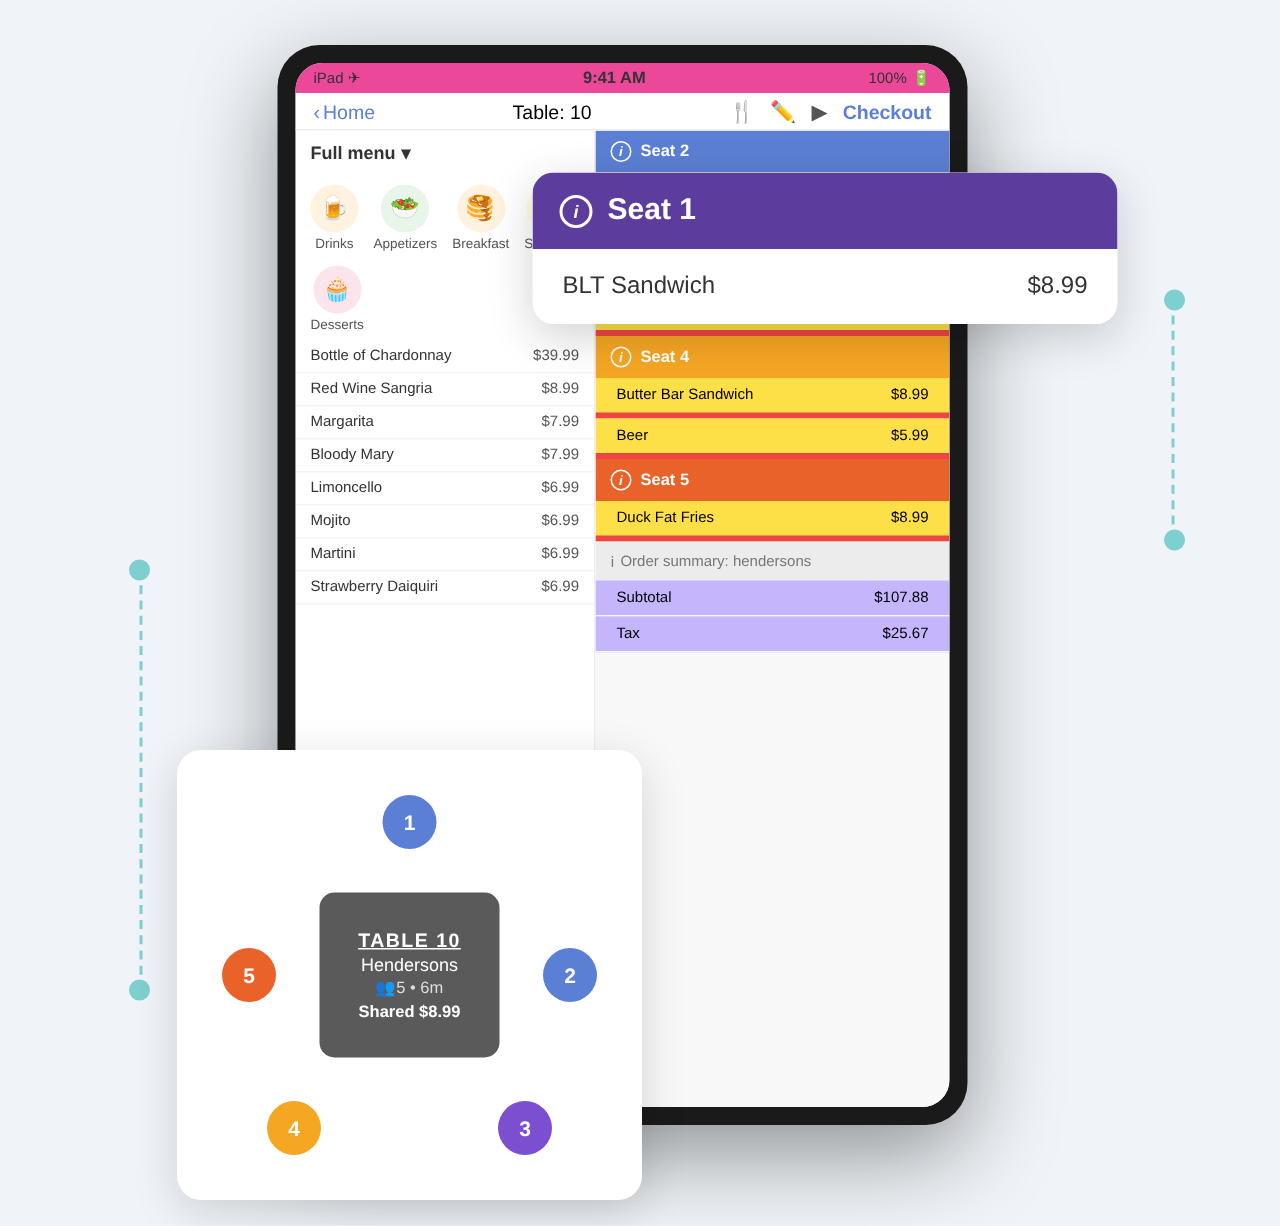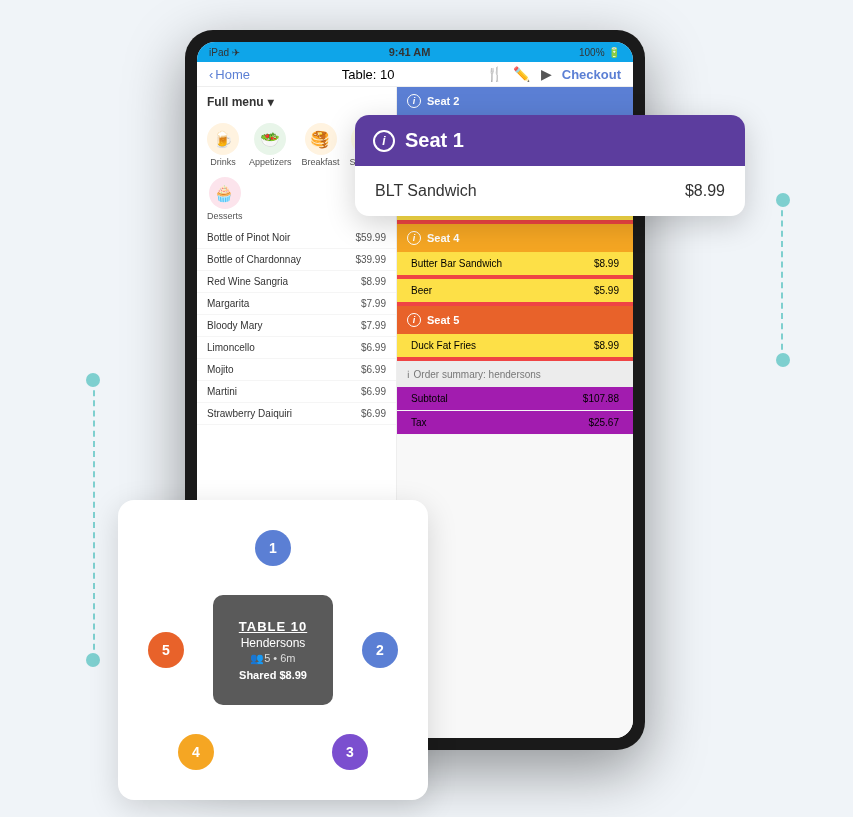--- a/index.html
+++ b/index.html
@@ -35,21 +35,21 @@
     }
 
     
     .status-bar {
       display: flex;
       justify-content: space-between;
       align-items: center;
       padding: 4px 12px;
       font-size: 10px;
       color: #333;
-      background: #0ea5e9;
+      background: #ec4899;
     }
     .status-left { display: flex; gap: 4px; align-items: center; }
     .status-center { font-weight: 600; font-size: 11px; }
     .status-right { display: flex; gap: 4px; align-items: center; font-size: 10px; }
 
     
     .nav-bar {
       display: flex;
       justify-content: space-between;
       align-items: center;
@@ -173,21 +173,21 @@
       background: #ececec;
       display: flex;
       align-items: center;
       gap: 4px;
     }
     .summary-row {
       display: flex;
       justify-content: space-between;
       padding: 6px 14px;
       font-size: 10px;
-      background: #a21caf;
+      background: #c4b5fd;
       border-bottom: 1px solid #f5f5f5;
     }
     .summary-row.total { font-weight: 700; font-size: 11px; }
 
     
     .seat1-popup {
       position: absolute;
       left: 355px;
       top: 115px;
       width: 390px;
@@ -404,24 +404,20 @@
             <span>Specials</span>
           </div>
           <div class="category-item">
             <div class="category-icon cat-desserts">🧁</div>
             <span>Desserts</span>
           </div>
         </div>
 
         <div id="menu-items-container">
             <div class="menu-item-row">
-              <span>Bottle of Pinot Noir</span>
-              <span class="menu-item-price">$59.99</span>
-            </div>
-            <div class="menu-item-row">
               <span>Bottle of Chardonnay</span>
               <span class="menu-item-price">$39.99</span>
             </div>
             <div class="menu-item-row">
               <span>Red Wine Sangria</span>
               <span class="menu-item-price">$8.99</span>
             </div>
             <div class="menu-item-row">
               <span>Margarita</span>
               <span class="menu-item-price">$7.99</span>

